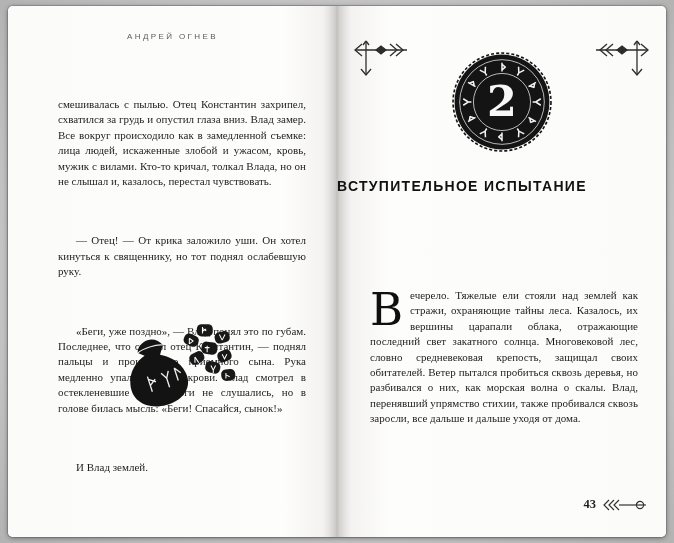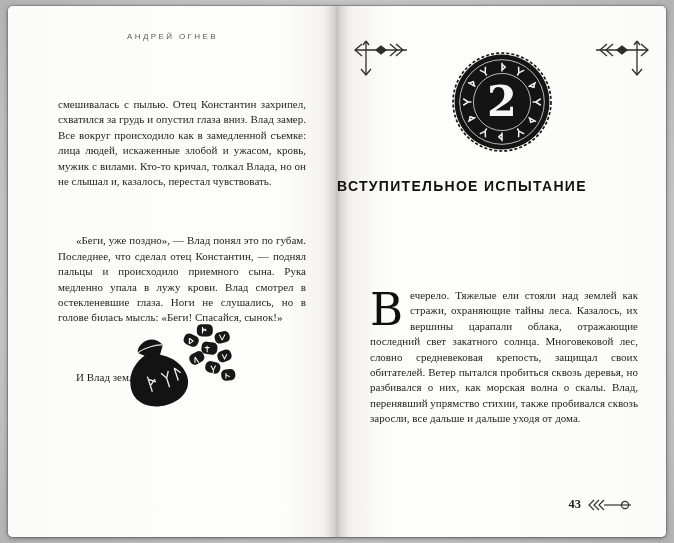--- a/index.html
+++ b/index.html
@@ -58,37 +58,38 @@
   .emblem {
     position: absolute; top: 45px; left: 50%; transform: translateX(-50%);
     width: 102px; height: 102px;
   }
   .chapter-title {
     position: absolute; top: 172px; left: 0; right: 0; text-align: left;
     font-family: Liberation Sans, sans-serif; font-weight: bold;
     font-size: 14px; letter-spacing: 1.3px; color: #111;
   }
   .pfooter {
-    position: absolute; right: 33px; top: 491px;
+    position: absolute; right: 18px; top: 491px;
     display: flex; align-items: center; gap: 6px;
   }
   .page-number { font-weight: bold; font-size: 12.5px; color: #1f1f1f; }
   .footer-orn { width: 46px; height: 14px; color: #333; display: inline-block; }
   svg { display: block; }
 </style>
 </head>
 <body>
 
 <div class="stage">
   <div class="book">
 
     <div class="page pleft">
       <div class="running-header">АНДРЕЙ ОГНЕВ</div>
       <div class="textblock">
         <p class="para noindent">смешивалась с пылью. Отец Константин захрипел, схватился за грудь и опустил глаза вниз. Влад замер. Все вокруг происходило как в замедленной съемке: лица людей, искаженные злобой и ужасом, кровь, мужик с вилами. Кто-то кричал, толкал Влада, но он не слышал и, казалось, перестал чувствовать.</p>
+        <p class="para">— Отец! — От крика заложило уши. Он хотел кинуться к священнику, но тот поднял ослабевшую руку.</p>
         <p class="para">«Беги, уже поздно», — Влад понял это по губам. Последнее, что сделал отец Константин, — поднял пальцы и происходило приемного сына. Рука медленно упала в лужу крови. Влад смотрел в остекленевшие глаза. Ноги не слушались, но в голове билась мысль: «Беги! Спасайся, сынок!»</p>
         <p class="para">И Влад землей.</p>
       </div>
       <div class="illustration">
         <svg viewBox="0 0 130 95" width="122" height="90" aria-hidden="true">
           <g fill="#181818">
             <rect x="84" y="4" width="17" height="13" rx="5"></rect>
             <rect x="103" y="12" width="16" height="12" rx="5" transform="rotate(-14 111 18)"></rect>
             <rect x="70" y="15" width="16" height="12" rx="5" transform="rotate(24 78 21)"></rect>
             <rect x="89" y="23" width="17" height="13" rx="5" transform="rotate(8 97 29)"></rect>

